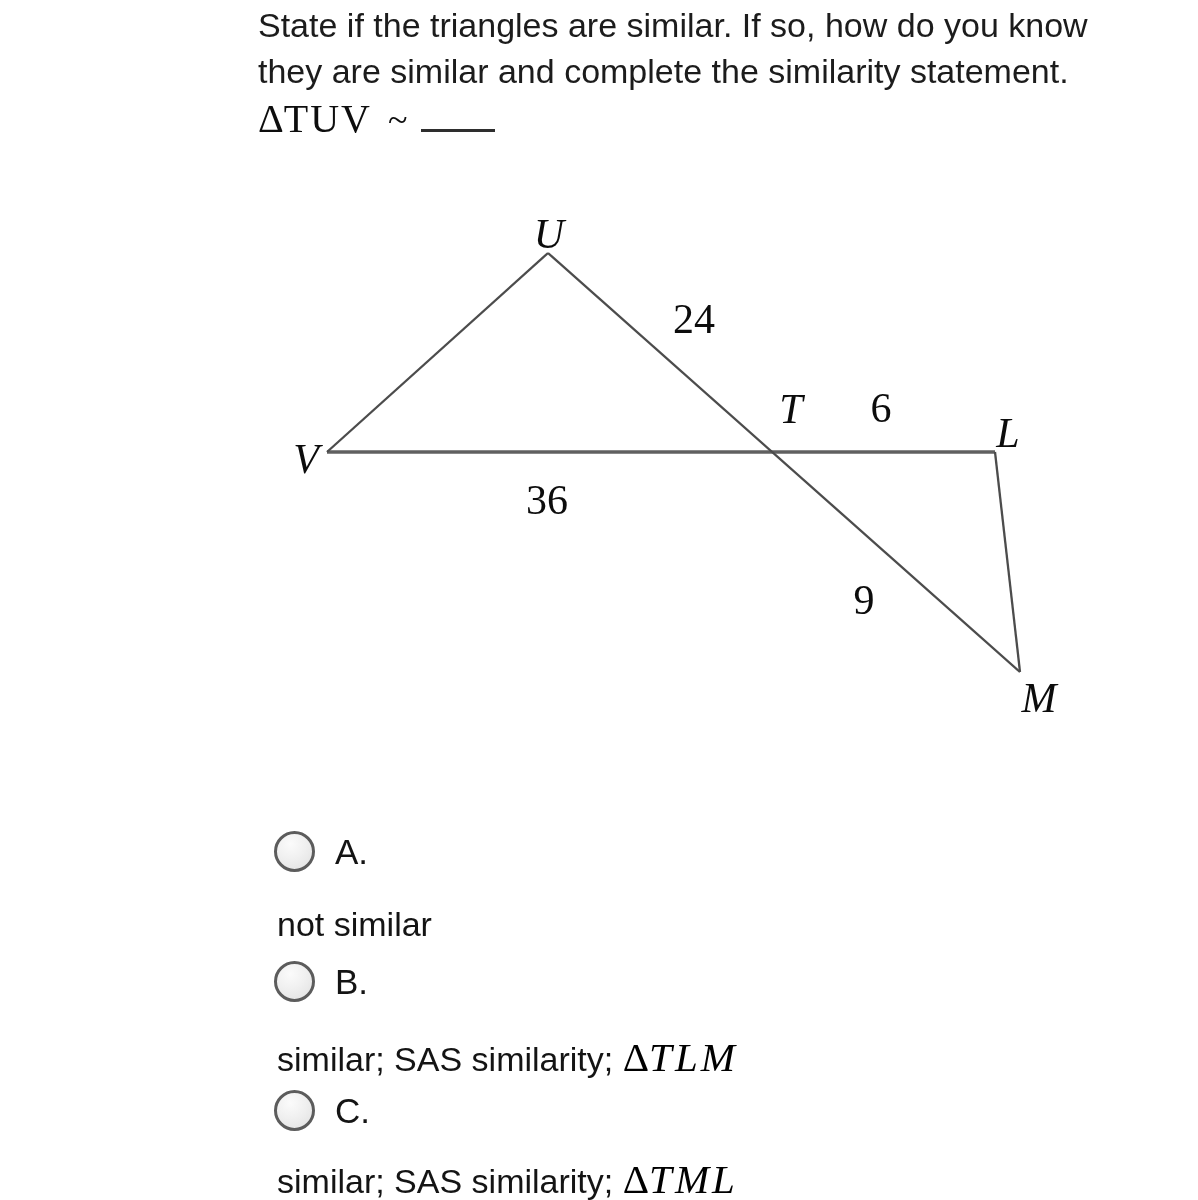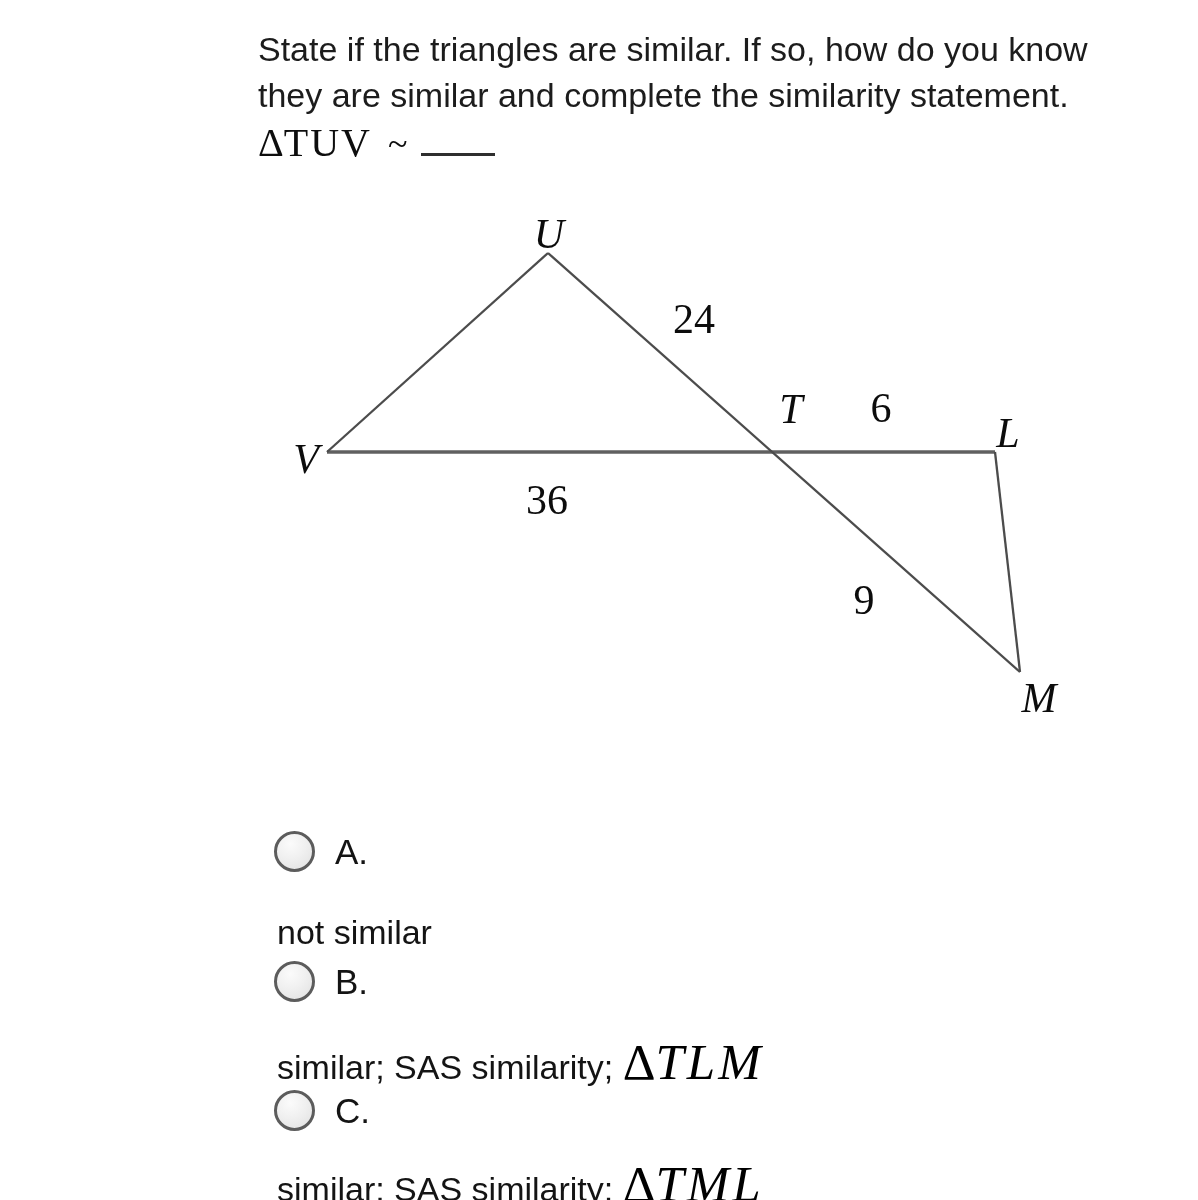--- a/index.html
+++ b/index.html
@@ -19,21 +19,20 @@
 
   
   .question {
     position: absolute;
     left: 258px;
     top: 2px;
     width: 900px;
     font-size: 34px;
     line-height: 46px;
     color: #1c1c1c;
-    margin-top: 24px;
   }
   .statement {
     margin-top: 2px;
     font-family: "Liberation Serif", serif;
     font-size: 40px;
     color: #0d0d0d;
     white-space: nowrap;
   }
   .statement .delta { font-style: normal; }
   .statement .mi { letter-spacing: 2px; }
@@ -89,21 +88,21 @@
   }
   .opt-desc {
     position: absolute;
     left: 277px;
     font-size: 34px;
     color: #141414;
     white-space: nowrap;
   }
   .opt-desc .math {
     font-family: "Liberation Serif", serif;
-    font-size: 51px;
+    font-size: 41px;
     color: #000;
   }
   .opt-desc .math .delta { font-style: normal; }
   .opt-desc .math .mi { font-style: italic; letter-spacing: 3px; }
 </style>
 </head>
 <body>
 
 <div class="page">
 

